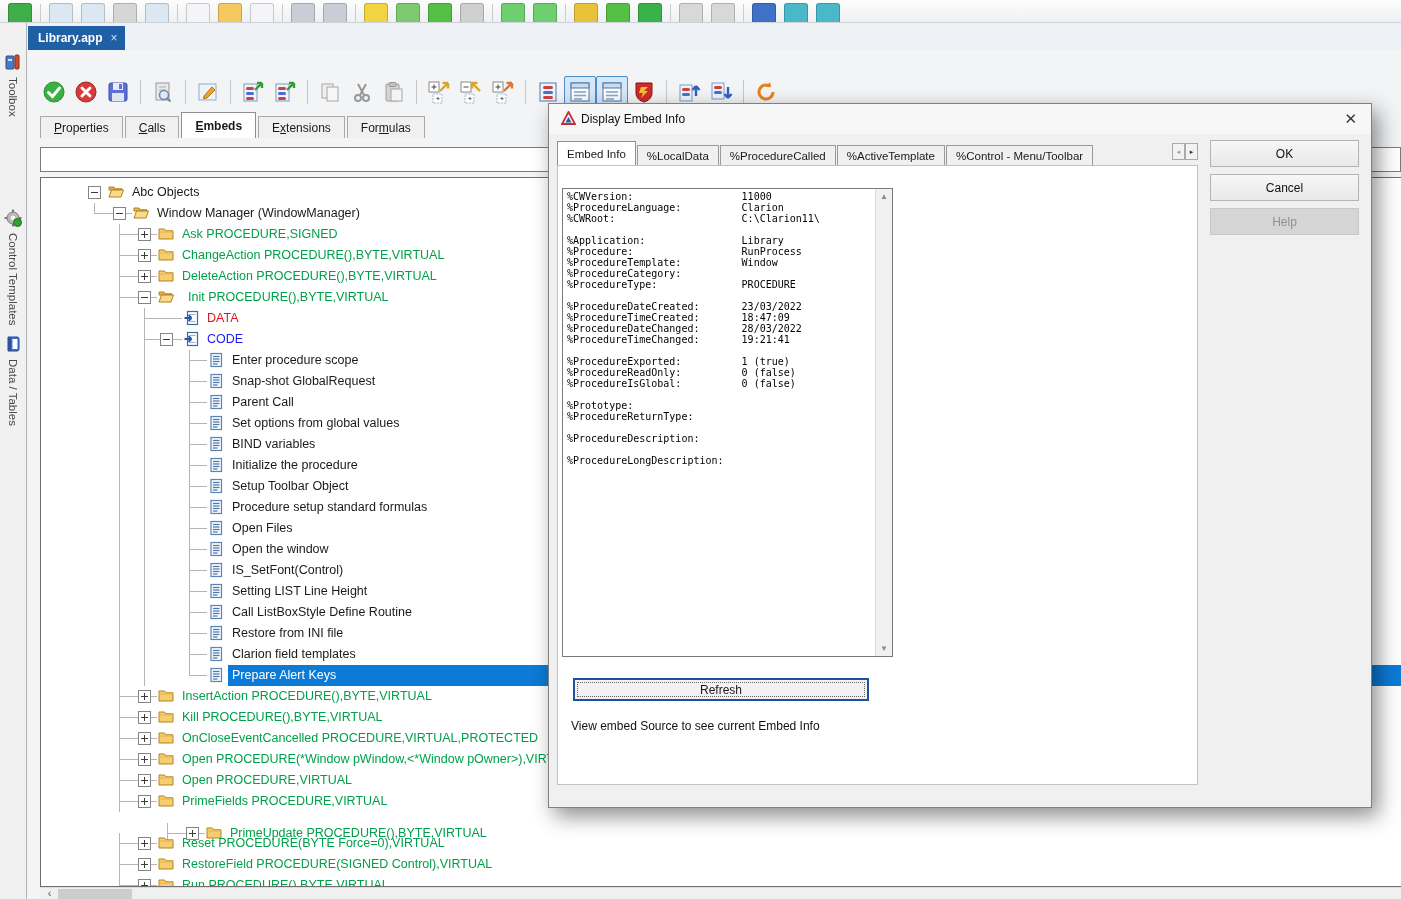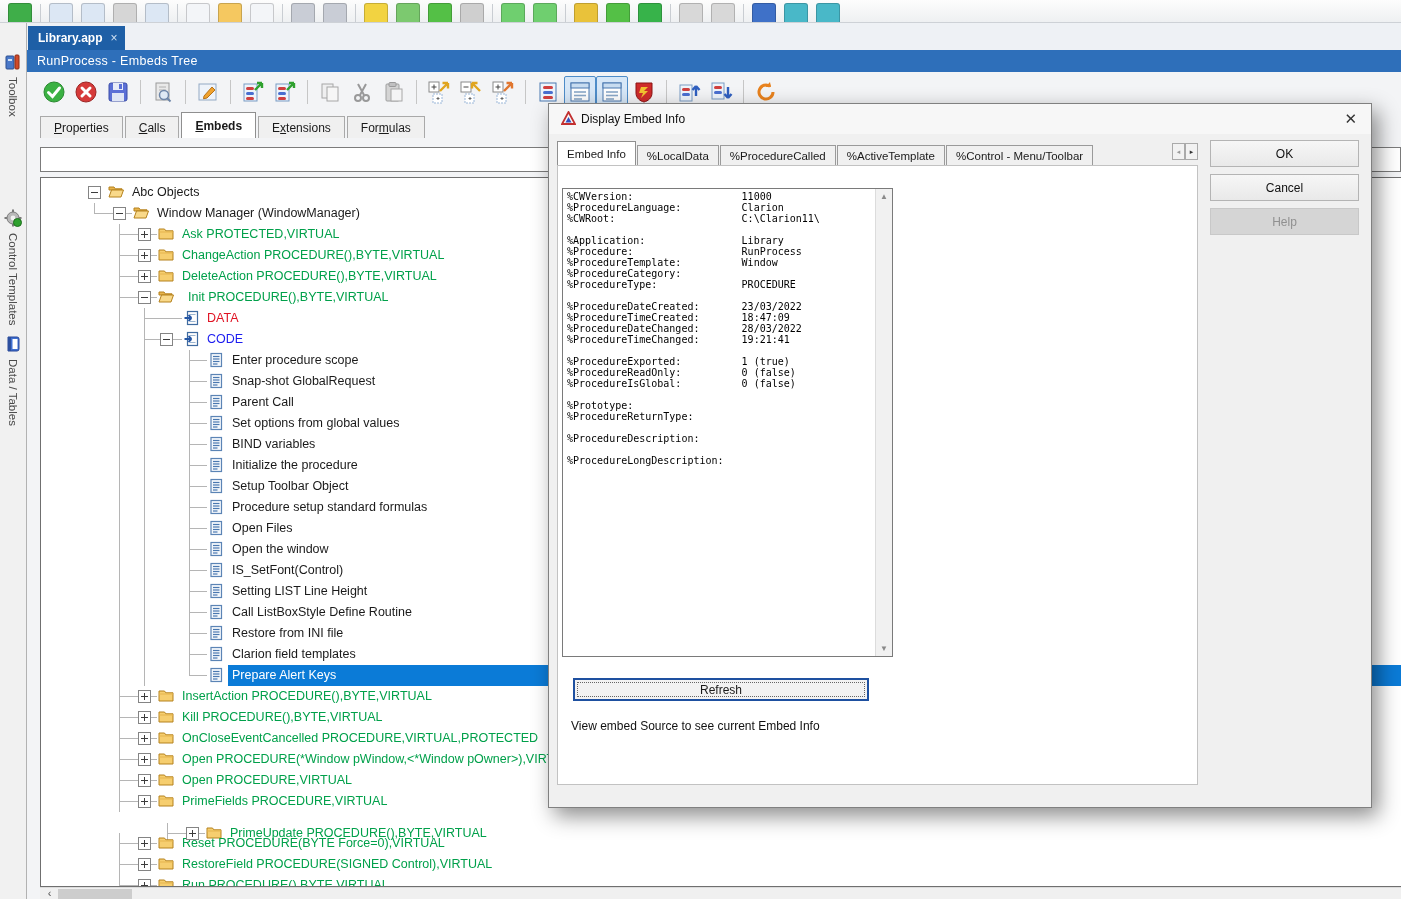--- a/index.html
+++ b/index.html
@@ -164,23 +164,20 @@
             <rect x="8.5" y="4" width="5" height="10" fill="#ffffff"></rect>
           </svg></span>
         <span class="docklabel">Data / Tables</span>
       </div>
     </div>
   <div id="tabstripbg"></div>
   <div id="doctab">
     <span>Library.app</span>
     <span class="x">×</span>
   </div>
-  <div id="header">
-    <span>RunProcess - Embeds Tree</span>
-  </div>
   <div id="embedbar">
       <div class="tbtn">
         <svg width="24" height="24" viewBox="0 0 24 24">
           <circle cx="12" cy="12" r="10" fill="#3bb143" stroke="#2a8a31"></circle>
           <path d="M6.5 12.5 l4 4 L17.5 8" fill="none" stroke="#fff" stroke-width="3" stroke-linecap="round"></path>
         </svg>
       </div>
       <div class="tbtn">
         <svg width="24" height="24" viewBox="0 0 24 24">
           <circle cx="12" cy="12" r="10" fill="#d63a3a" stroke="#9c2424"></circle>
@@ -389,21 +386,21 @@
         <span class="lbl c-k" style="left: 157px;">Window Manager (WindowManager)</span>
       </div>
       <div class="trow" style="top: 47px;">
         <div class="vline" style="left: 119px;"></div>
         <div class="hline" style="left: 119px; width: 38px;"></div>
         <div class="exp plus" style="left: 138px;"></div>
         <span class="ticn" style="left: 158px;"><svg width="16" height="16" viewBox="0 0 16 16">
             <path d="M1 3 h5.5 l1.3 1.8 H15 V13 H1 Z" fill="#f6ce6f" stroke="#b5821f" stroke-width="1"></path>
             <path d="M1 6 h14" stroke="#e5b44f"></path>
           </svg></span>
-        <span class="lbl c-g" style="left: 182px;">Ask PROTECTED,VIRTUAL</span>
+        <span class="lbl c-g" style="left: 182px;">Ask PROCEDURE,SIGNED</span>
       </div>
       <div class="trow" style="top: 68px;">
         <div class="vline" style="left: 119px;"></div>
         <div class="hline" style="left: 119px; width: 38px;"></div>
         <div class="exp plus" style="left: 138px;"></div>
         <span class="ticn" style="left: 158px;"><svg width="16" height="16" viewBox="0 0 16 16">
             <path d="M1 3 h5.5 l1.3 1.8 H15 V13 H1 Z" fill="#f6ce6f" stroke="#b5821f" stroke-width="1"></path>
             <path d="M1 6 h14" stroke="#e5b44f"></path>
           </svg></span>
         <span class="lbl c-g" style="left: 182px;">ChangeAction PROCEDURE(),BYTE,VIRTUAL</span>

